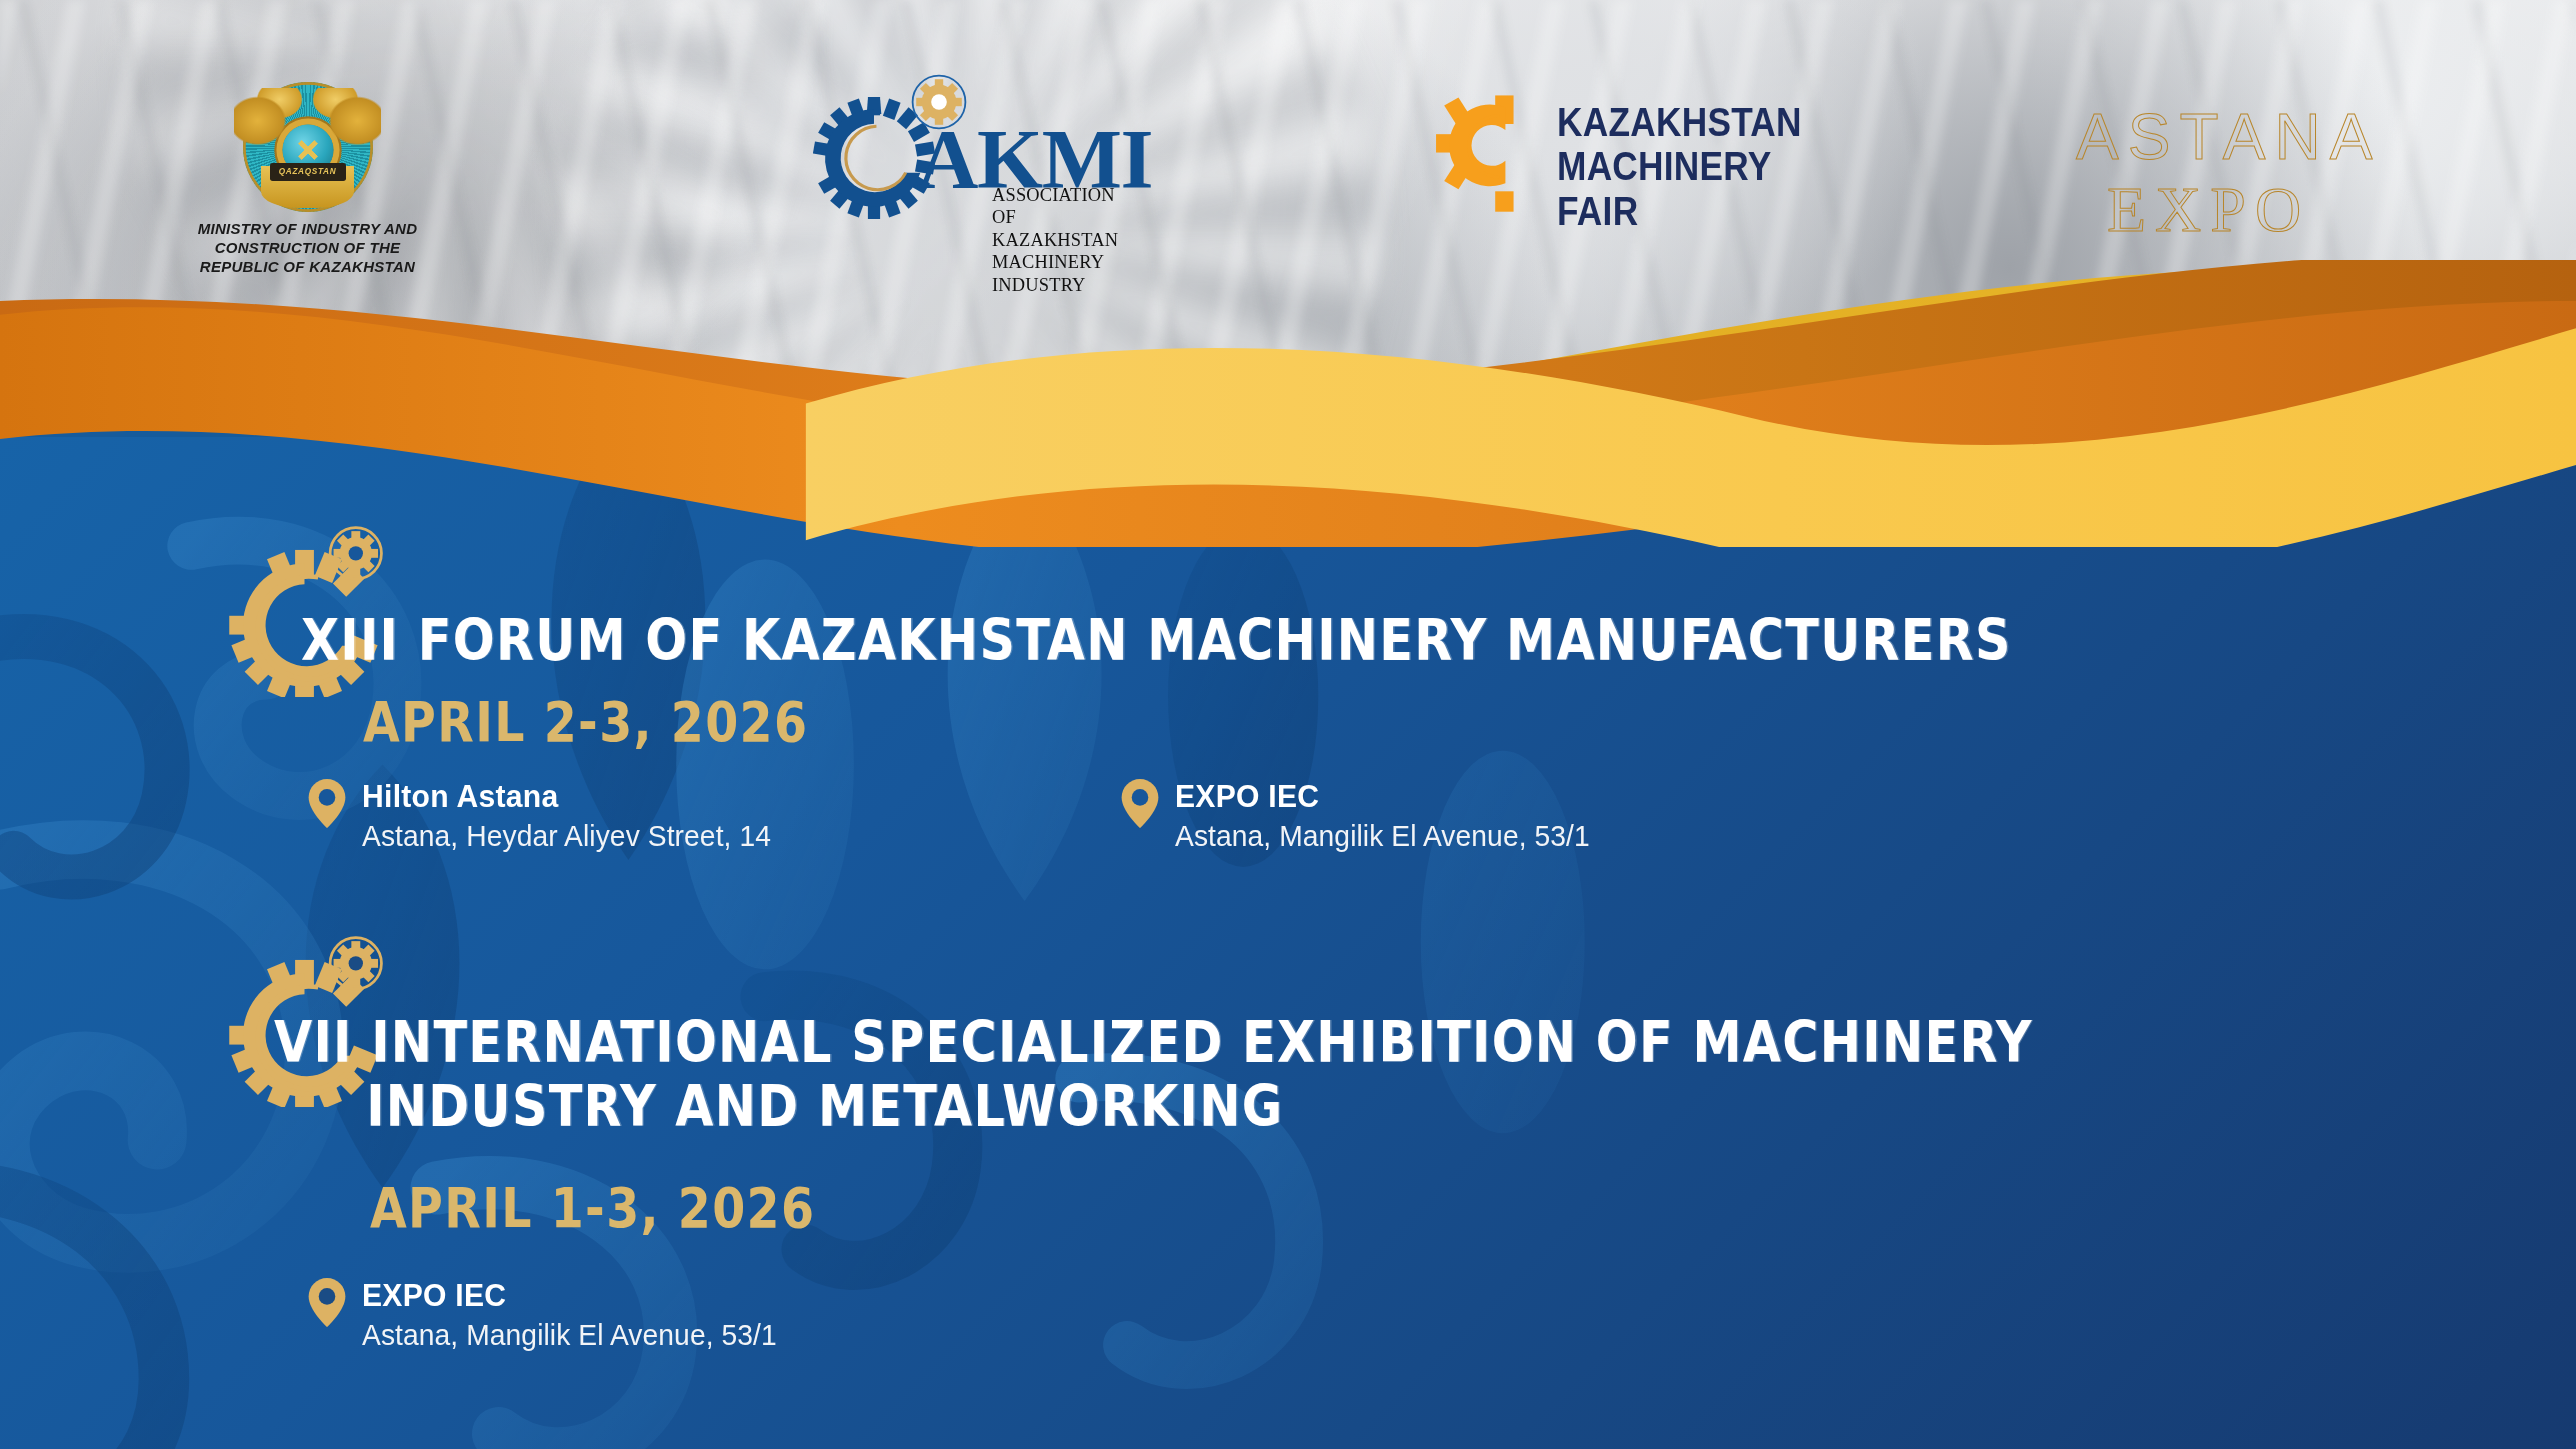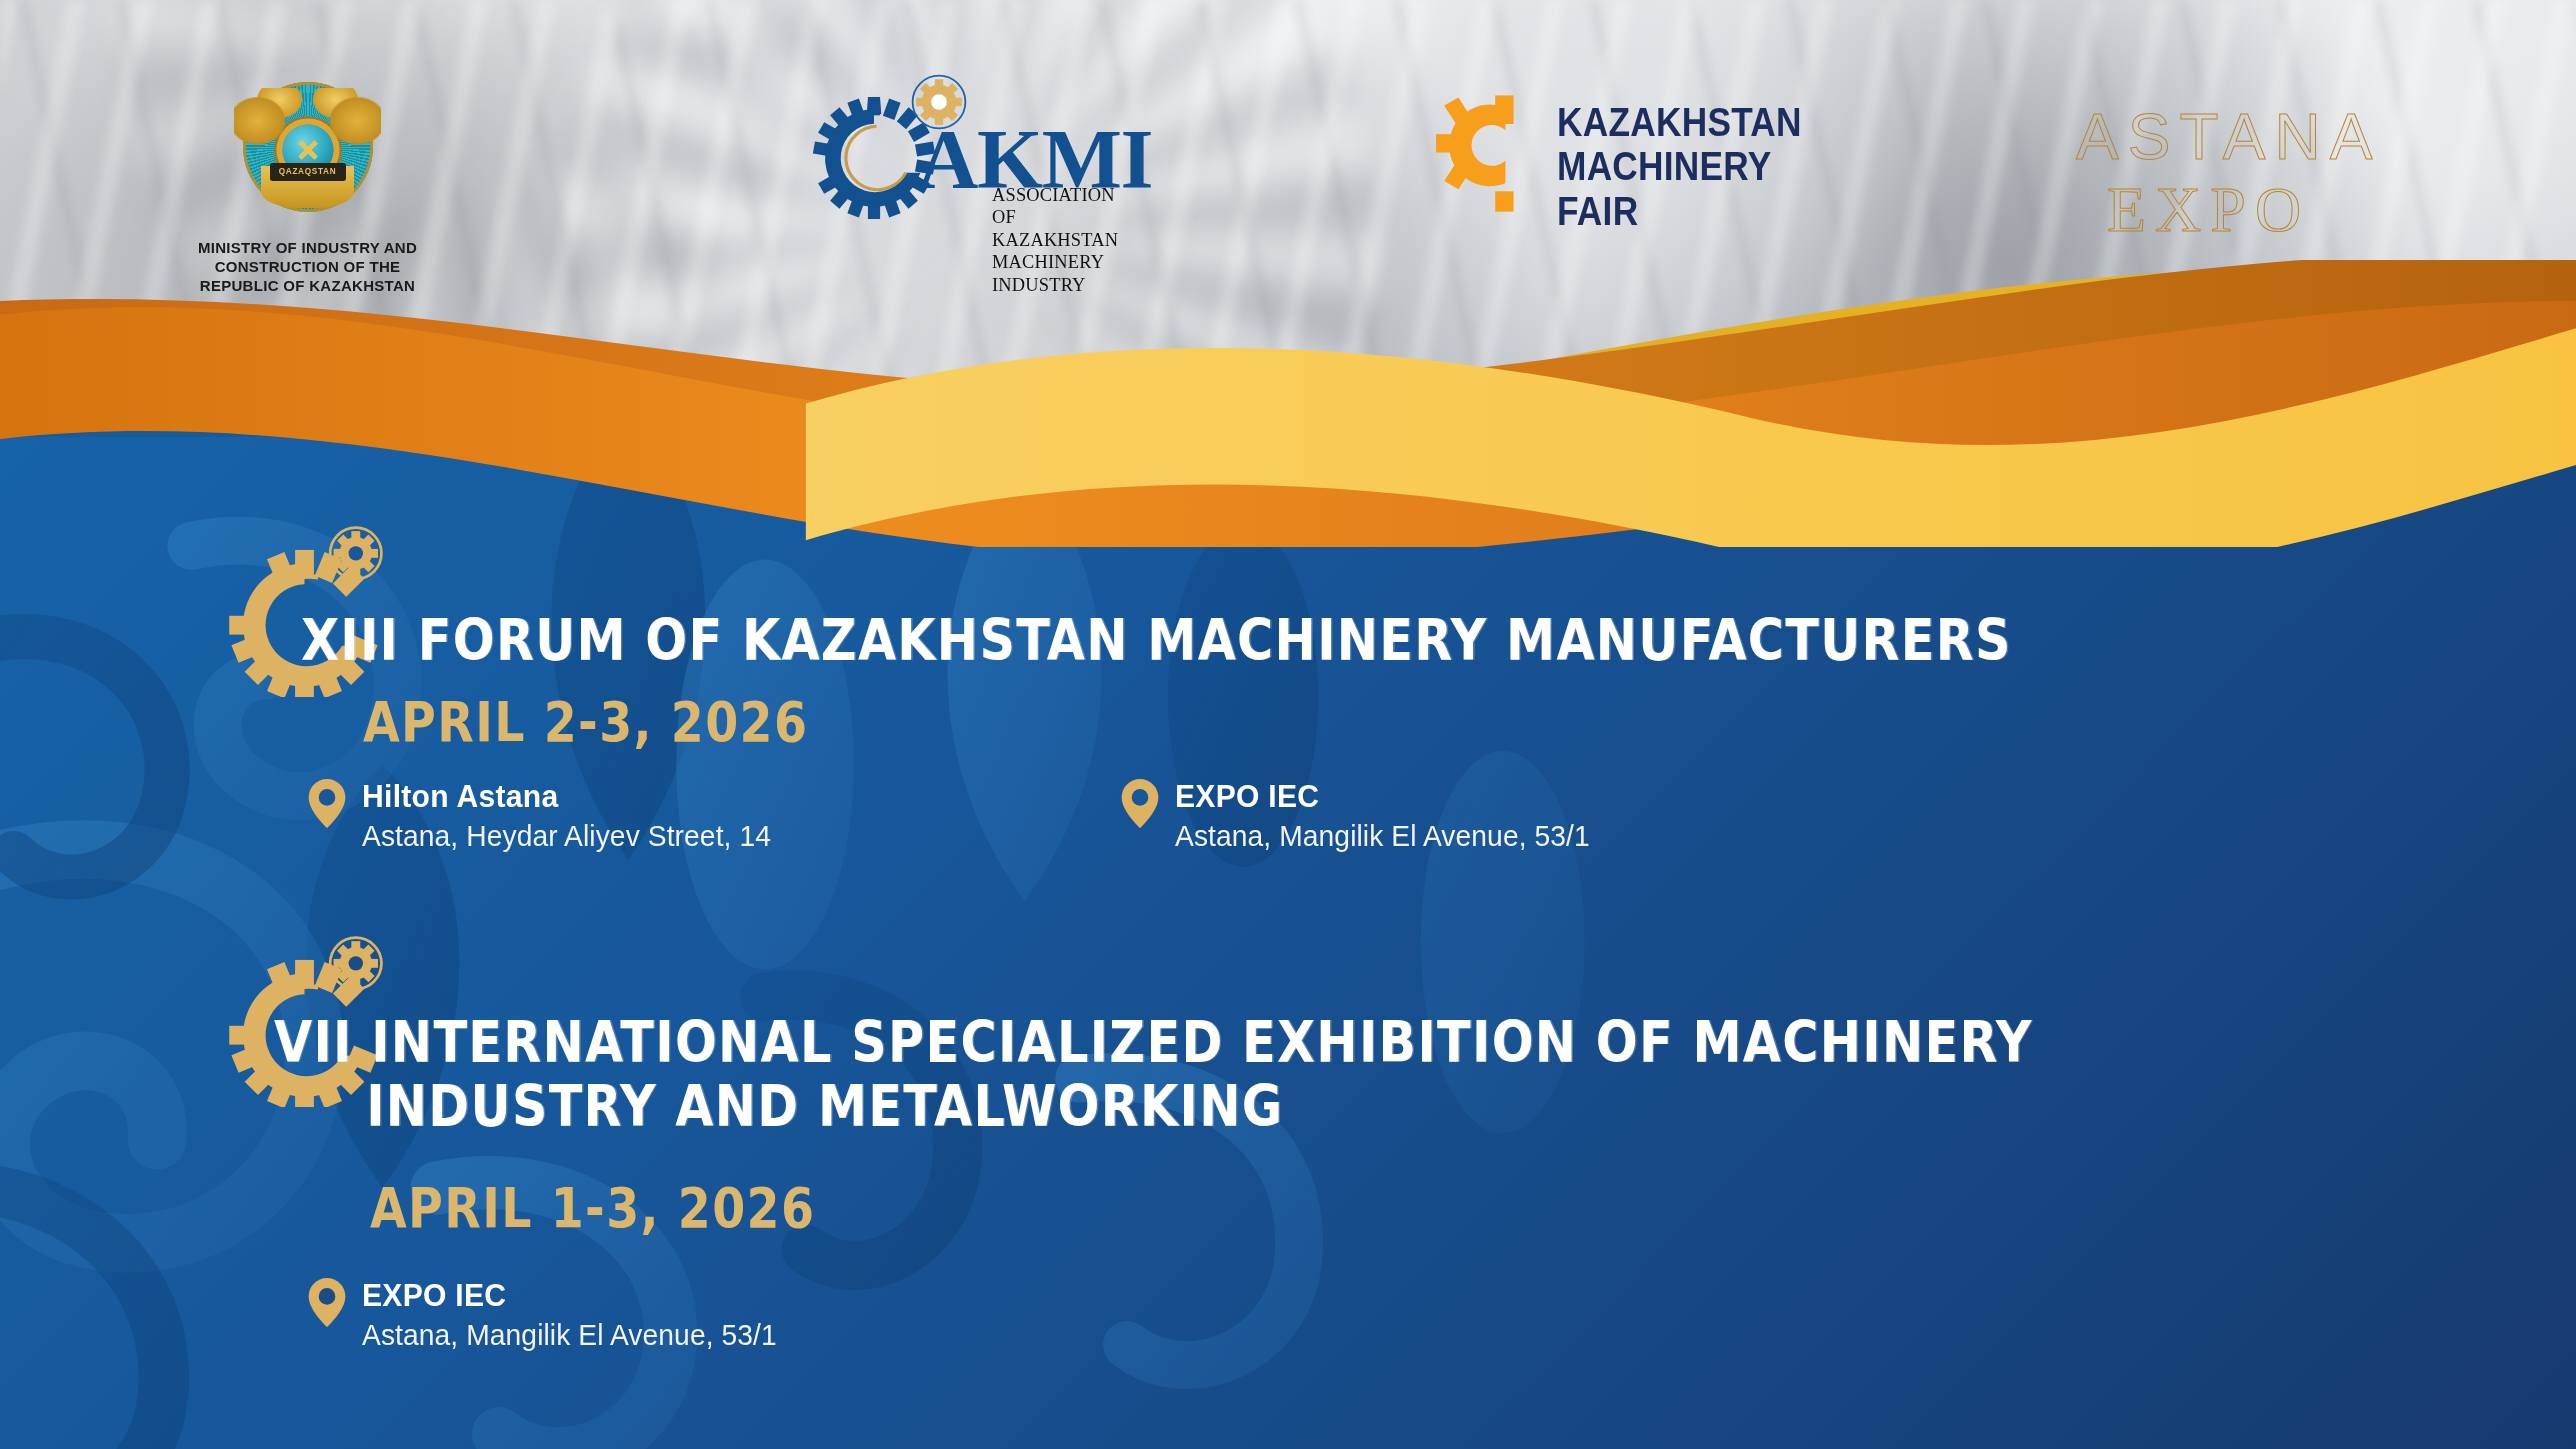--- a/index.html
+++ b/index.html
@@ -52,21 +52,21 @@
     border-radius:50%;
     background: repeating-conic-gradient(from 7deg,
         rgba(255,255,255,.50) 0deg 11deg,
         rgba(140,144,150,.35) 11deg 22deg);
     filter: blur(18px); opacity:.45;
   }
 
   .logos { position:absolute; inset:0; }
 
   
-  .logo-ministry { position:absolute; left:171px; top:82px; width:273px; text-align:center; }
+  .logo-ministry { position:absolute; left:171px; top:82px; width:273px; text-align:center;font-style:italic; }
   .emblem {
     width:130px; height:130px; margin:0 auto; border-radius:50%;
     background:
       repeating-conic-gradient(from 0deg at 50% 50%,
         #2fb6c4 0deg 1.6deg, #1b8fa0 1.6deg 3.2deg);
     position:relative;
     box-shadow: inset 0 0 0 2.7px #b98e28;
   }
   .emblem::before {
     content:""; position:absolute; left:50%; top:52%; transform:translate(-50%,-50%);
@@ -95,21 +95,21 @@
     background: linear-gradient(180deg, #e8c255 0%, #c7951f 100%);
   }
   .emblem-ribbon {
     position:absolute; left:50%; transform:translateX(-50%); bottom:31px;
     width:76px; height:18px; border-radius:2.7px;
     background:#2a2317; color:#e7c45a; font-size:8.2px; letter-spacing:0.7px;
     font-weight:bold; line-height:18px; text-align:center;
     font-family:"Liberation Sans", sans-serif;
   }
   .ministry-text {
-    margin-top:26px; color:#1a1a1a; font-weight:bold;
+    margin-top:7px; color:#1a1a1a; font-weight:bold;
     font-size:15px; line-height:1.28; letter-spacing:0.3px;
   }
 
   
   .logo-akmi { position:absolute; left:813px; top:82px; width:294px; }
   .akmi-row { position:relative; height:123px; }
   .akmi-gear {
     position:absolute; left:0; top:15px; width:122px; height:122px;
   }
   .akmi-small-gear { position:absolute; left:96px; top:-9.6px; width:60px; height:60px; }

